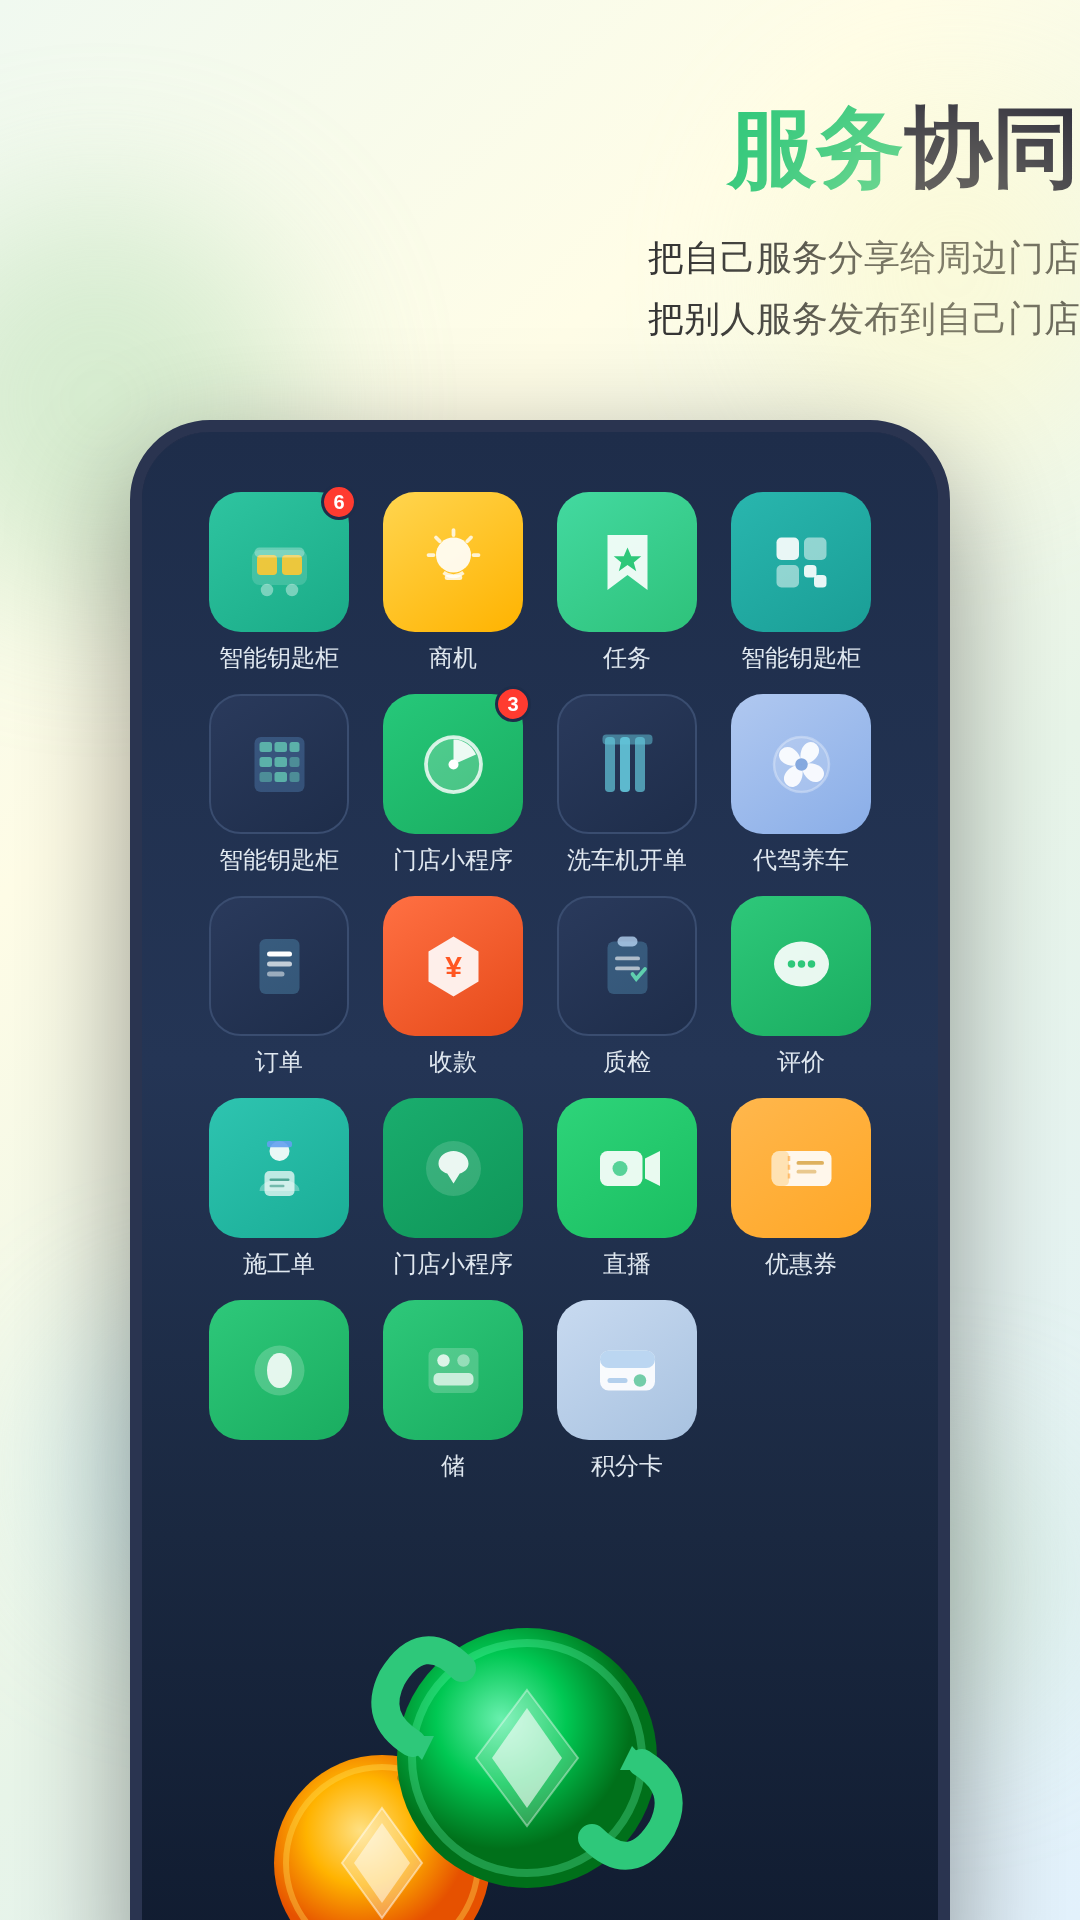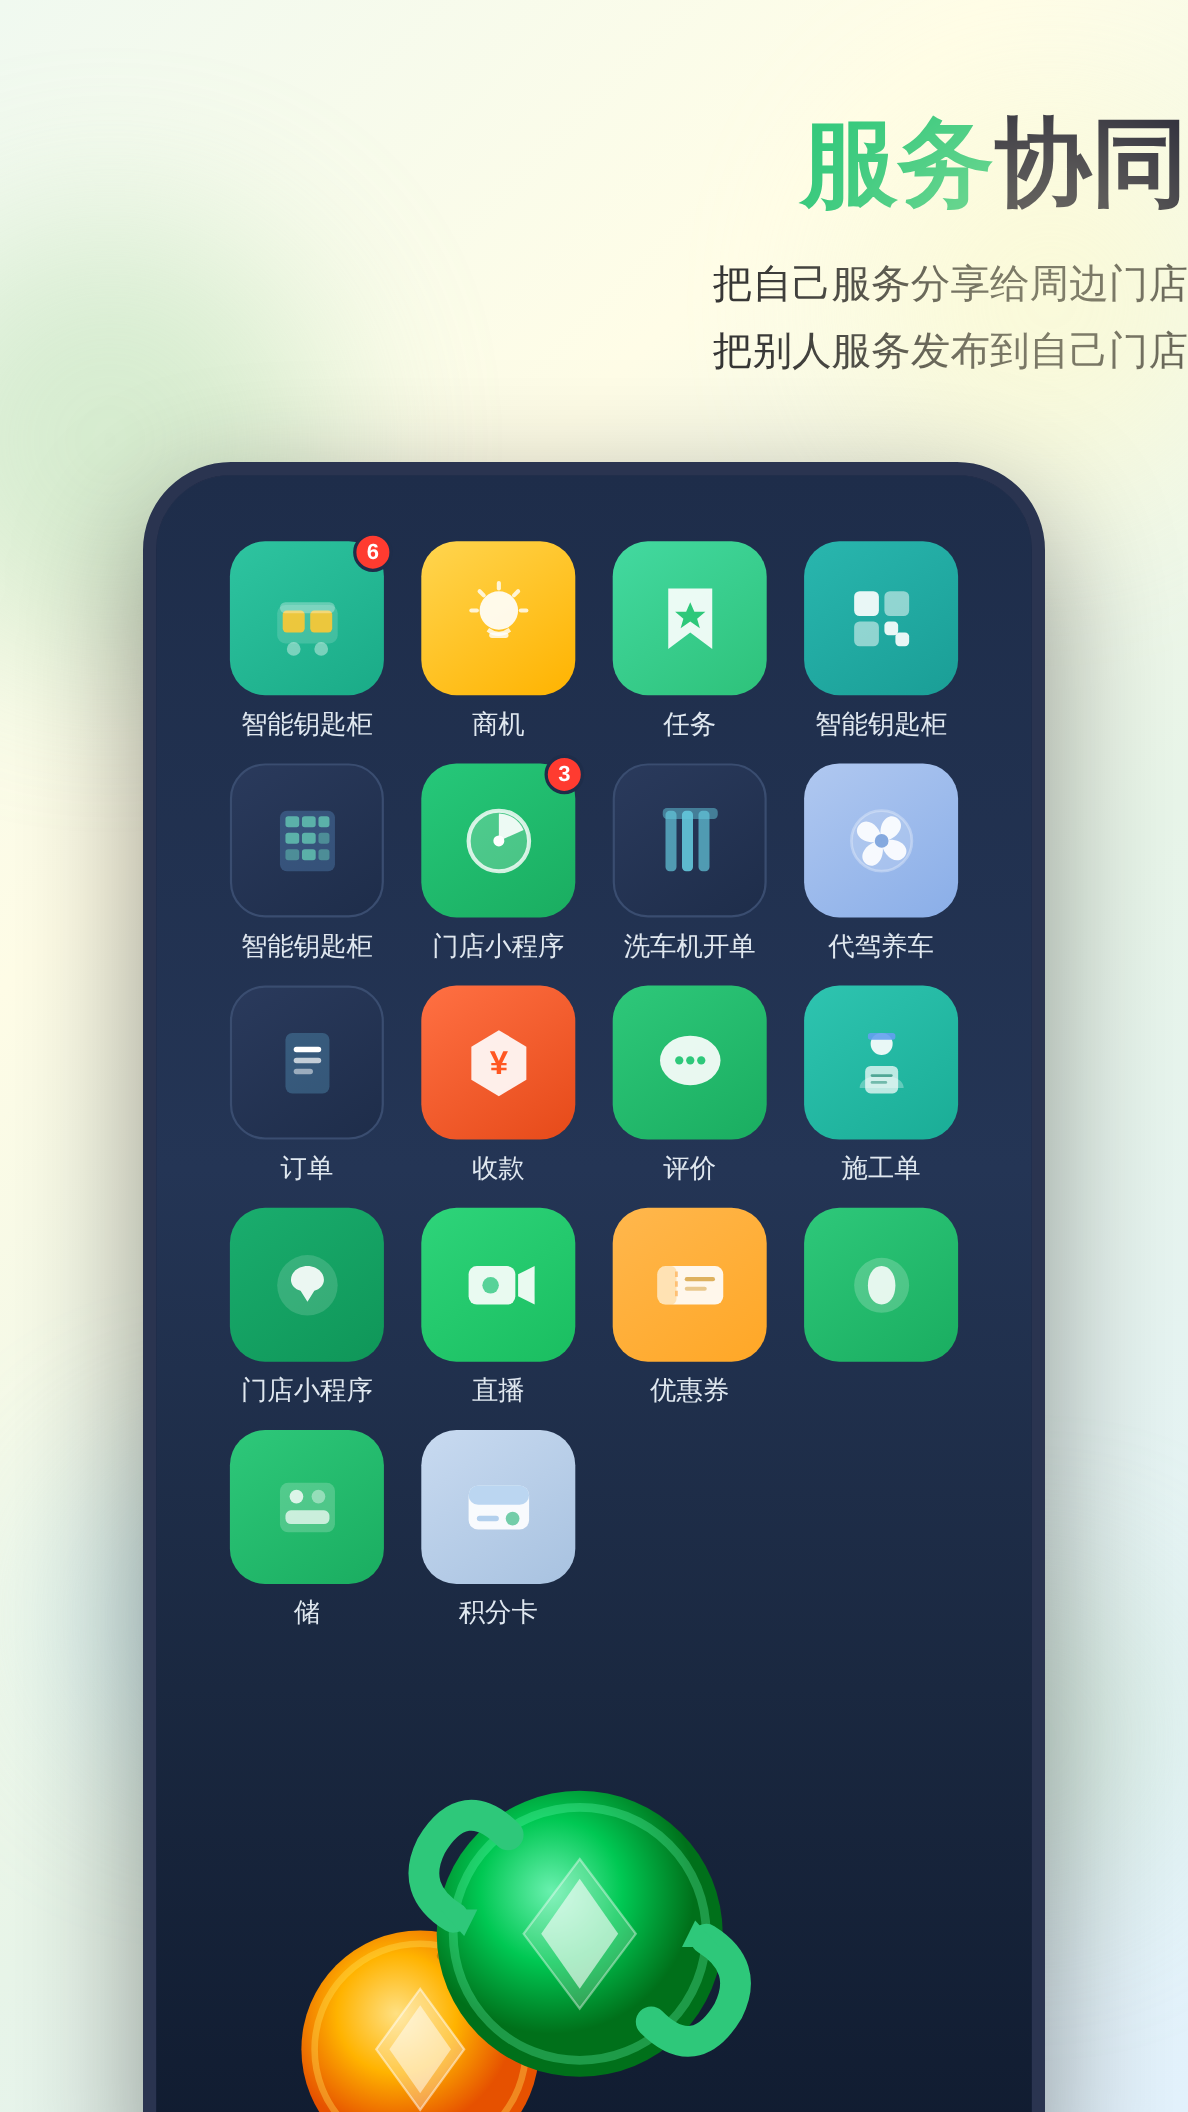--- a/index.html
+++ b/index.html
@@ -398,20 +398,33 @@
         <div class="app-icon-wrap icon-bg-orange">
           <svg viewBox="0 0 60 60" fill="none" xmlns="http://www.w3.org/2000/svg">
 
             <path d="M30 6 L50 18 L50 42 L30 54 L10 42 L10 18 Z" fill="rgba(255,255,255,0.9)"></path>
             <text x="30" y="38" text-anchor="middle" font-size="24" font-weight="bold" fill="#ff5722">¥</text>
           </svg>
         </div>
         <span class="app-label">收款</span>
       </div>
 
+      <div class="app-item">
+        <div class="app-icon-wrap" style="background: linear-gradient(145deg, #2a3a5c, #1e2d4a); border: 2px solid #3a4d70;">
+          <svg viewBox="0 0 60 60" fill="none" xmlns="http://www.w3.org/2000/svg">
+
+            <rect x="14" y="10" width="32" height="42" rx="5" fill="rgba(100,180,220,0.3)"></rect>
+            <rect x="22" y="6" width="16" height="8" rx="4" fill="rgba(180,210,240,0.8)"></rect>
+            <rect x="20" y="22" width="20" height="3" rx="1.5" fill="rgba(255,255,255,0.6)"></rect>
+            <rect x="20" y="30" width="20" height="3" rx="1.5" fill="rgba(255,255,255,0.6)"></rect>
+            <path d="M34 36 L37 40 L44 32" stroke="rgba(100,220,180,0.9)" stroke-width="3" stroke-linecap="round" fill="none"></path>
+          </svg>
+        </div>
+        <span class="app-label">质检</span>
+      </div>
 
       <div class="app-item">
         <div class="app-icon-wrap icon-bg-green3">
           <svg viewBox="0 0 60 60" fill="none" xmlns="http://www.w3.org/2000/svg">
 
             <ellipse cx="30" cy="28" rx="22" ry="18" fill="rgba(255,255,255,0.9)"></ellipse>
             <path d="M18 44 L24 36 L18 44Z" fill="rgba(255,255,255,0.9)"></path>
             <circle cx="22" cy="28" r="3" fill="#2ec87a"></circle>
             <circle cx="30" cy="28" r="3" fill="#2ec87a"></circle>
             <circle cx="38" cy="28" r="3" fill="#2ec87a"></circle>

